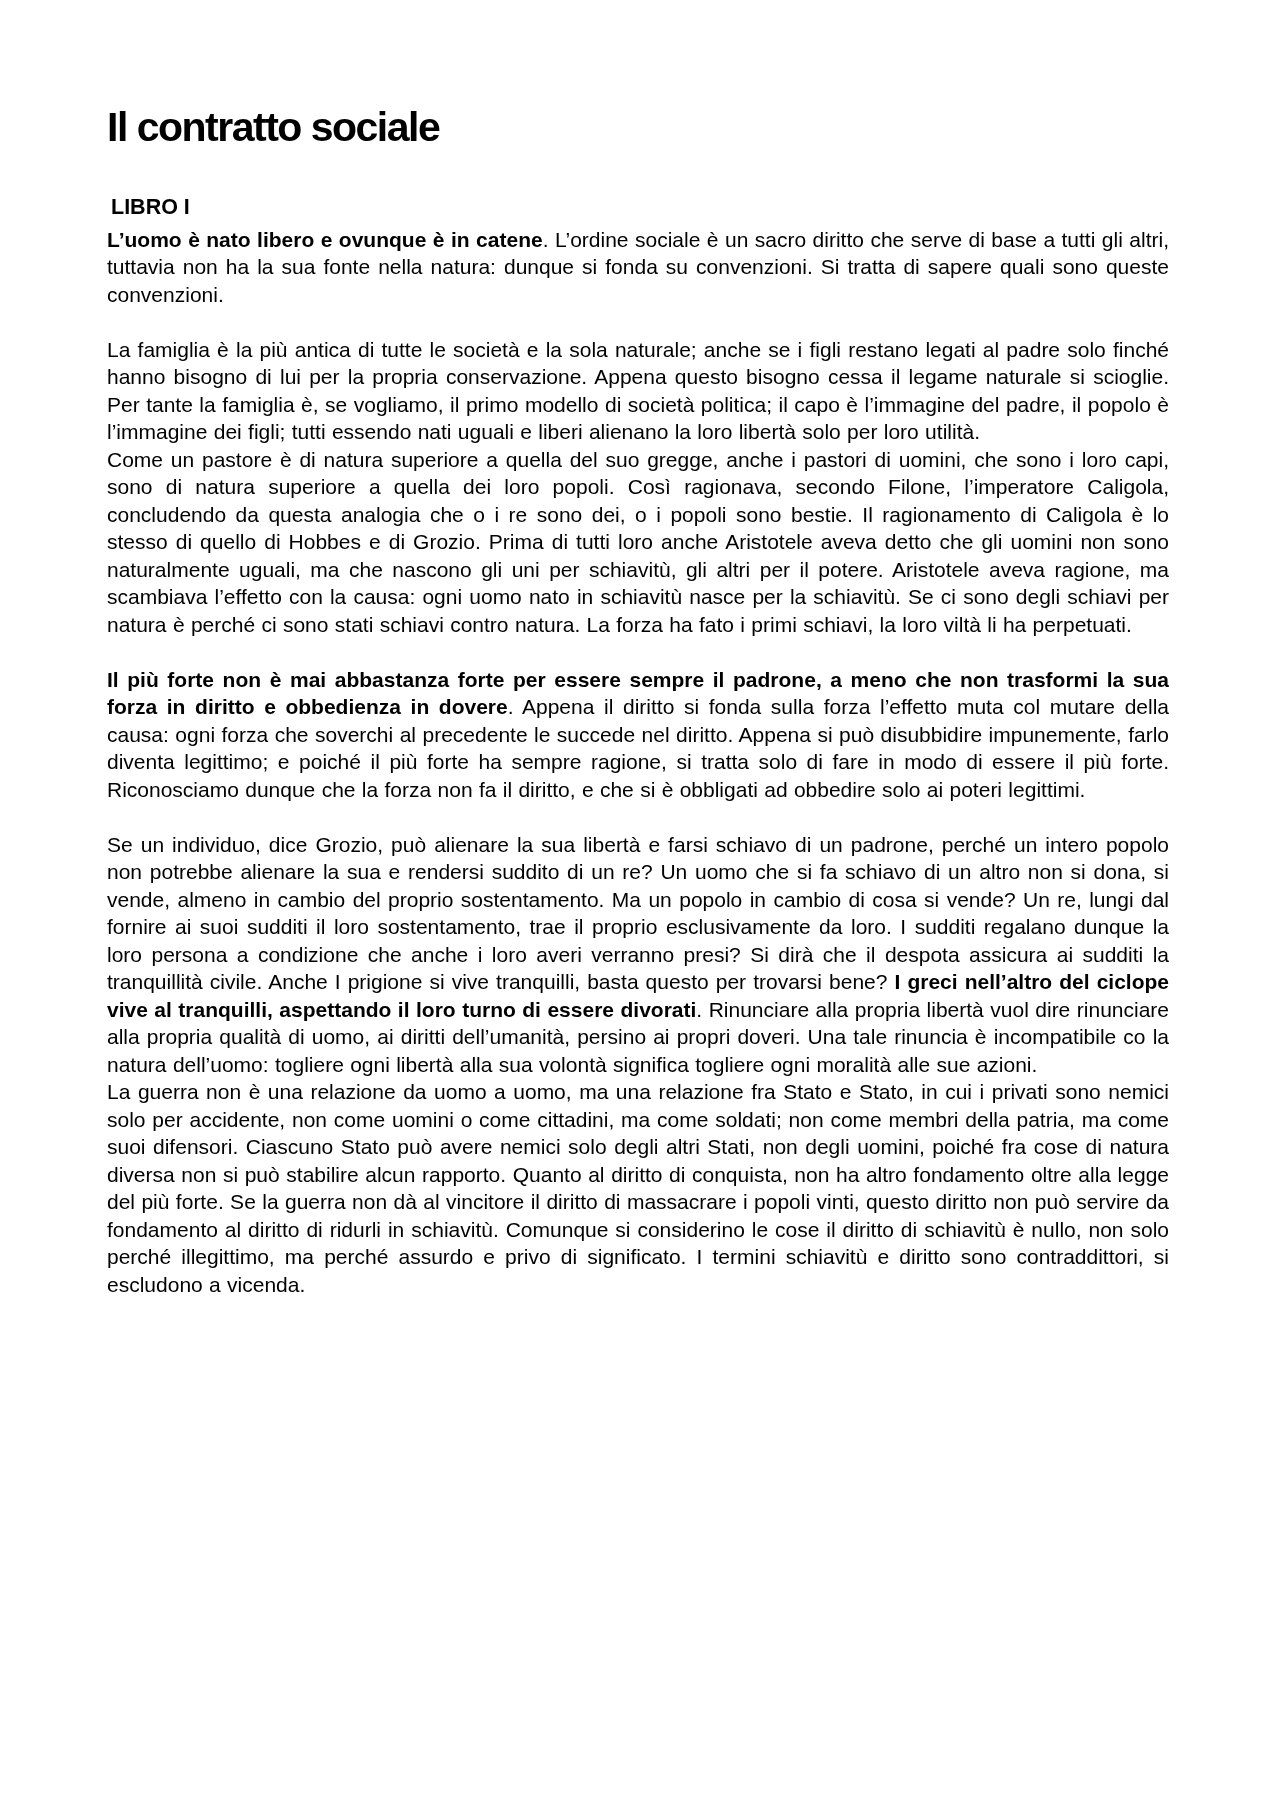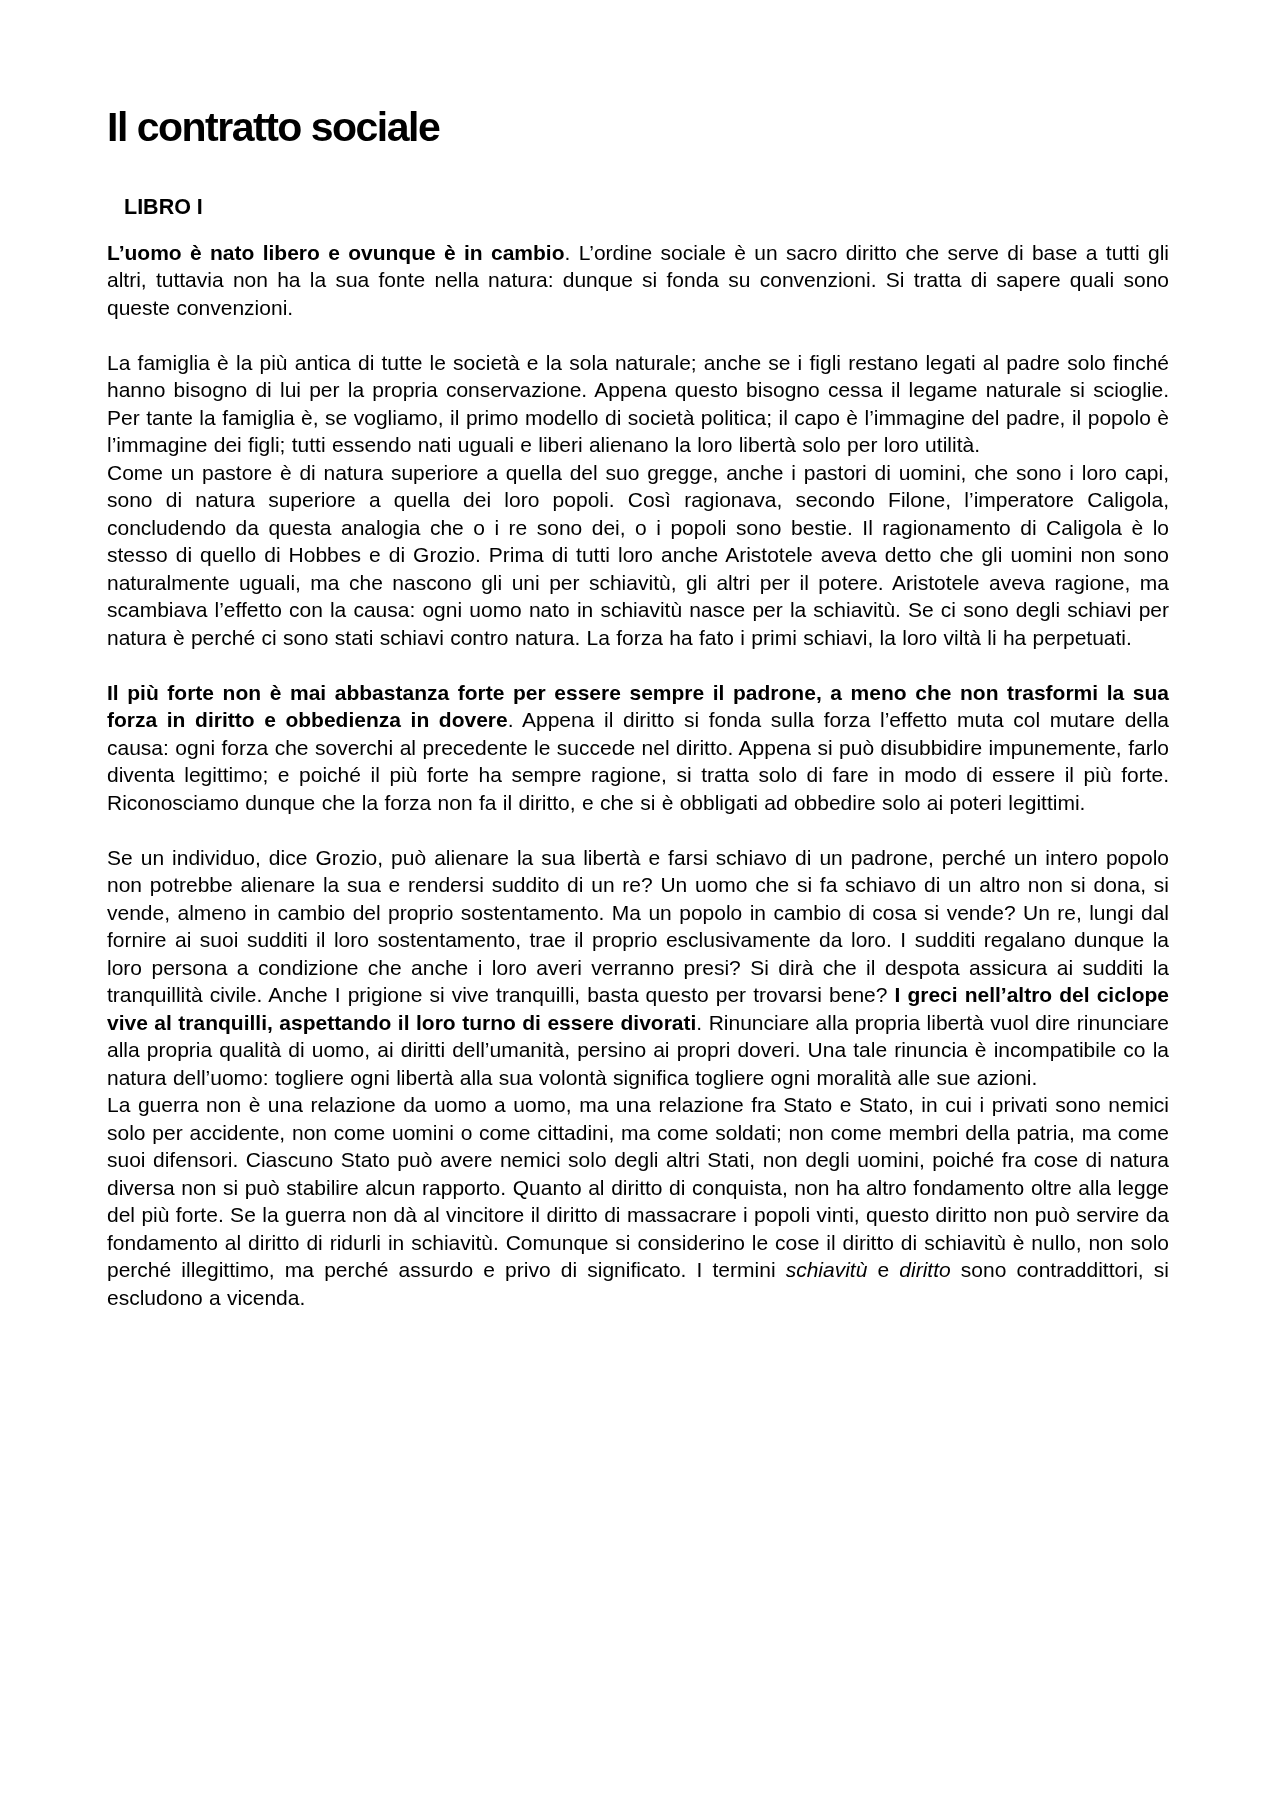--- a/index.html
+++ b/index.html
@@ -22,43 +22,43 @@
     font-size: 41px;
     font-weight: bold;
     letter-spacing: -1.5px;
     line-height: 42px;
     margin: 0 0 46px 0;
   }
   .book-heading {
     font-size: 21.5px;
     font-weight: bold;
     line-height: 27.5px;
-    margin: 17px;
+    margin: 4px;
   }
   .doc-body p.para {
     font-size: 21px;
     line-height: 27.5px;
     text-align: justify;
     margin: 0;
     word-spacing: 0.5px;
   }
   .doc-body p.justify-last { text-align-last: justify; }
   .para-gap { height: 27.5px; }
   .run-bold { font-weight: bold; }
-  .run-italic { font-style: italic; }
+  .run-italic { }
   .run-regular { font-weight: normal; font-style: normal; }
 </style>
 </head>
 <body>
 
 <div class="page">
   <h1 class="doc-title">Il contratto sociale</h1>
   <h2 class="book-heading">LIBRO I</h2>
   <div class="doc-body" id="doc-body">
-      <p class="para"><span class="run-bold">L’uomo è nato libero e ovunque è in cambio</span><span class="run-regular">. L’ordine sociale è un sacro diritto che serve di base a tutti gli altri, tuttavia non ha la sua fonte nella natura: dunque si fonda su convenzioni. Si tratta di sapere quali sono queste convenzioni.</span></p>
+      <p class="para"><span class="run-bold">L’uomo è nato libero e ovunque è in catene</span><span class="run-regular">. L’ordine sociale è un sacro diritto che serve di base a tutti gli altri, tuttavia non ha la sua fonte nella natura: dunque si fonda su convenzioni. Si tratta di sapere quali sono queste convenzioni.</span></p>
       <div class="para-gap"></div>
       <p class="para"><span class="run-regular">La famiglia è la più antica di tutte le società e la sola naturale; anche se i figli restano legati al padre solo finché hanno bisogno di lui per la propria conservazione. Appena questo bisogno cessa il legame naturale si scioglie. Per tante la famiglia è, se vogliamo, il primo modello di società politica; il capo è l’immagine del padre, il popolo è l’immagine dei figli; tutti essendo nati uguali e liberi alienano la loro libertà solo per loro utilità.</span></p>
       <p class="para"><span class="run-regular">Come un pastore è di natura superiore a quella del suo gregge, anche i pastori di uomini, che sono i loro capi, sono di natura superiore a quella dei loro popoli. Così ragionava, secondo Filone, l’imperatore Caligola, concludendo da questa analogia che o i re sono dei, o i popoli sono bestie. Il ragionamento di Caligola è lo stesso di quello di Hobbes e di Grozio. Prima di tutti loro anche Aristotele aveva detto che gli uomini non sono naturalmente uguali, ma che nascono gli uni per schiavitù, gli altri per il potere. Aristotele aveva ragione, ma scambiava l’effetto con la causa: ogni uomo nato in schiavitù nasce per la schiavitù. Se ci sono degli schiavi per natura è perché ci sono stati schiavi contro natura. La forza ha fato i primi schiavi, la loro viltà li ha perpetuati.</span></p>
       <div class="para-gap"></div>
       <p class="para"><span class="run-bold">Il più forte non è mai abbastanza forte per essere sempre il padrone, a meno che non trasformi la sua forza in diritto e obbedienza in dovere</span><span class="run-regular">. Appena il diritto si fonda sulla forza l’effetto muta col mutare della causa: ogni forza che soverchi al precedente le succede nel diritto. Appena si può disubbidire impunemente, farlo diventa legittimo; e poiché il più forte ha sempre ragione, si tratta solo di fare in modo di essere il più forte. Riconosciamo dunque che la forza non fa il diritto, e che si è obbligati ad obbedire solo ai poteri legittimi.</span></p>
       <div class="para-gap"></div>
       <p class="para"><span class="run-regular">Se un individuo, dice Grozio, può alienare la sua libertà e farsi schiavo di un padrone, perché un intero popolo non potrebbe alienare la sua e rendersi suddito di un re? Un uomo che si fa schiavo di un altro non si dona, si vende, almeno in cambio del proprio sostentamento. Ma un popolo in cambio di cosa si vende? Un re, lungi dal fornire ai suoi sudditi il loro sostentamento, trae il proprio esclusivamente da loro. I sudditi regalano dunque la loro persona a condizione che anche i loro averi verranno presi? Si dirà che il despota assicura ai sudditi la tranquillità civile. Anche I prigione si vive tranquilli, basta questo per trovarsi bene? </span><span class="run-bold">I greci nell’altro del ciclope vive al tranquilli, aspettando il loro turno di essere divorati</span><span class="run-regular">. Rinunciare alla propria libertà vuol dire rinunciare alla propria qualità di uomo, ai diritti dell’umanità, persino ai propri doveri. Una tale rinuncia è incompatibile co la natura dell’uomo: togliere ogni libertà alla sua volontà significa togliere ogni moralità alle sue azioni.</span></p>
       <p class="para"><span class="run-regular">La guerra non è una relazione da uomo a uomo, ma una relazione fra Stato e Stato, in cui i privati sono nemici solo per accidente, non come uomini o come cittadini, ma come soldati; non come membri della patria, ma come suoi difensori. Ciascuno Stato può avere nemici solo degli altri Stati, non degli uomini, poiché fra cose di natura diversa non si può stabilire alcun rapporto. Quanto al diritto di conquista, non ha altro fondamento oltre alla legge del più forte. Se la guerra non dà al vincitore il diritto di massacrare i popoli vinti, questo diritto non può servire da fondamento al diritto di ridurli in schiavitù. Comunque si considerino le cose il diritto di schiavitù è nullo, non solo perché illegittimo, ma perché assurdo e privo di significato. I termini </span><span class="run-italic">schiavitù</span><span class="run-regular"> e </span><span class="run-italic">diritto</span><span class="run-regular"> sono contraddittori, si escludono a vicenda.</span></p>
       <div class="para-gap"></div>
     </div>

